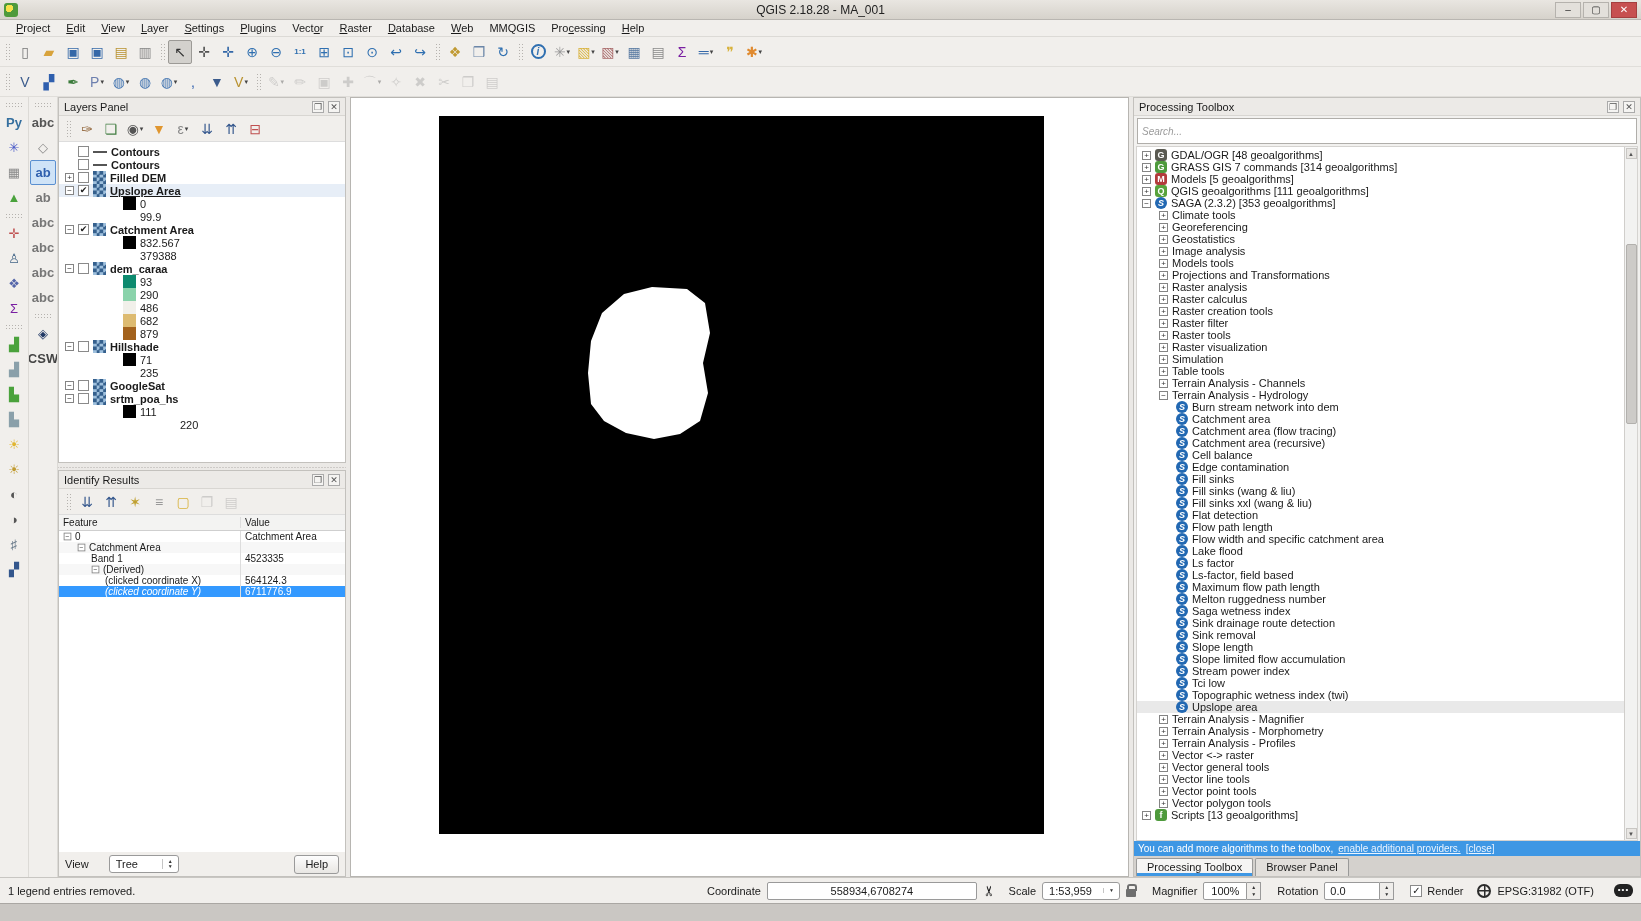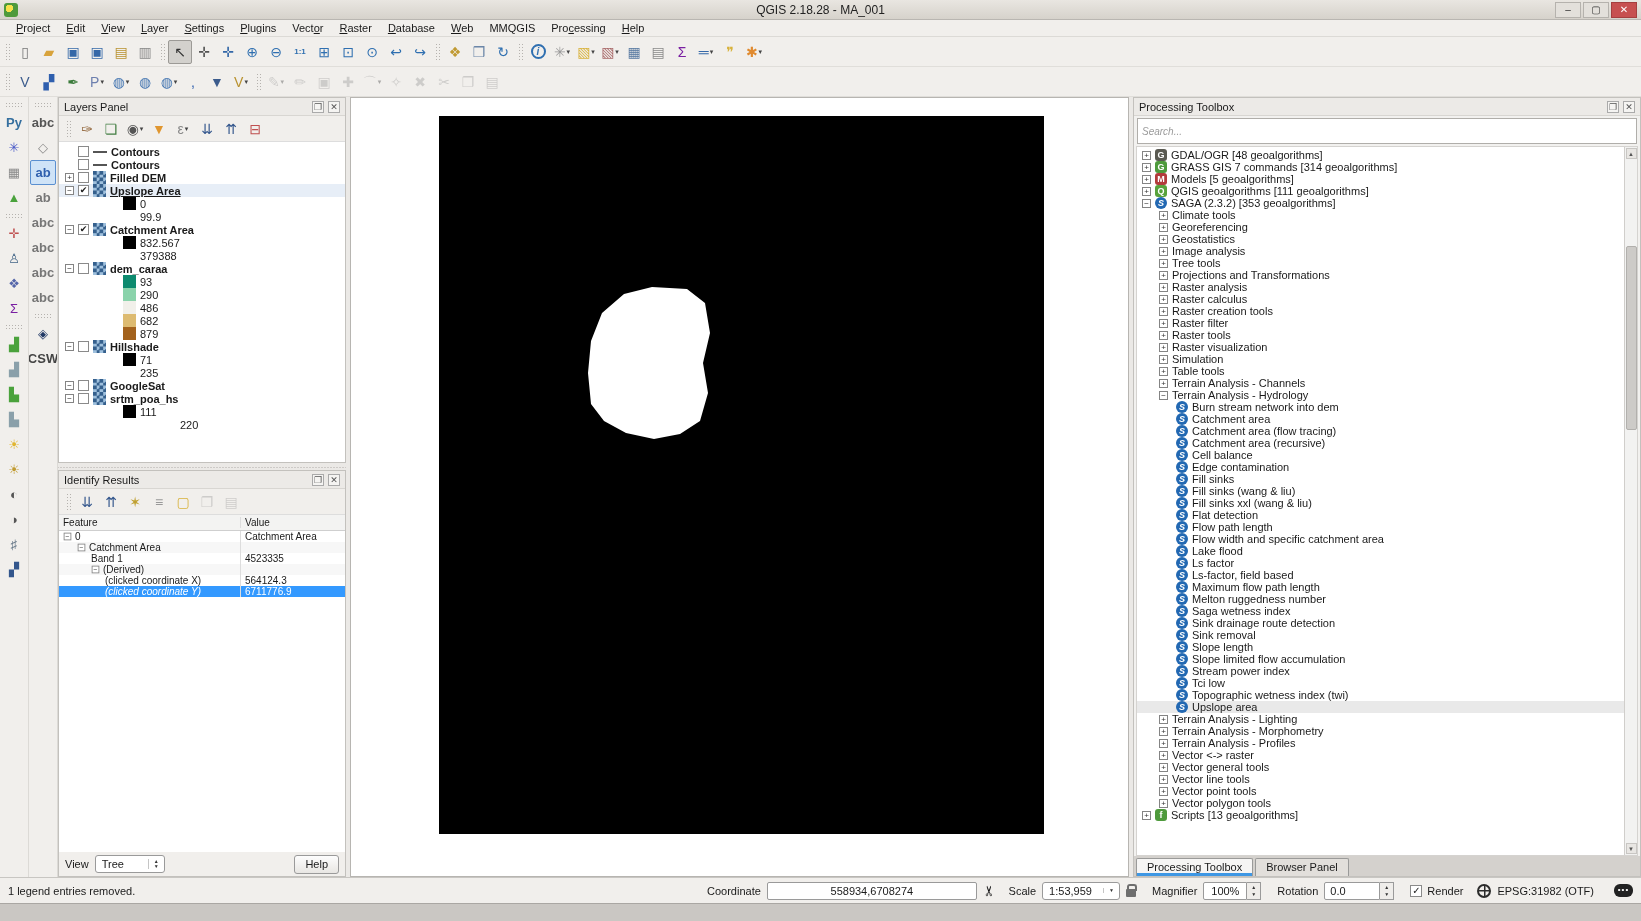--- a/index.html
+++ b/index.html
@@ -620,21 +620,21 @@
             <div class="irow selrow">
               <span class="icellf" style="display: flex; align-items: center; gap: 3px; padding-left: 46px; font-style: italic;">
                 <span>(clicked coordinate Y)</span>
               </span>
               <span class="icellv">6711776.9</span>
             </div>
           </div>
         <div class="ifiller"></div>
         <div class="ctlrow">
           <span>View</span>
-          <span class="combo" style="width:70px;">
+          <span class="combo" style="width:70px;margin-left:14px;">
             <span class="ctext">Tree</span>
             <span class="carr">▲<br>▼</span>
           </span>
           <span class="btn" style="margin-left:auto;">Help</span>
         </div>
       </div>
     </div>
 
     <div class="csplit"></div>
 
@@ -695,21 +695,21 @@
             <div class="trow" style="padding-left: 22px;">
               <span class="expander">+</span>
               <span>Geostatistics</span>
             </div>
             <div class="trow" style="padding-left: 22px;">
               <span class="expander">+</span>
               <span>Image analysis</span>
             </div>
             <div class="trow" style="padding-left: 22px;">
               <span class="expander">+</span>
-              <span>Tree tools</span>
+              <span>Models tools</span>
             </div>
             <div class="trow" style="padding-left: 22px;">
               <span class="expander">+</span>
               <span>Projections and Transformations</span>
             </div>
             <div class="trow" style="padding-left: 22px;">
               <span class="expander">+</span>
               <span>Raster analysis</span>
             </div>
             <div class="trow" style="padding-left: 22px;">
@@ -847,21 +847,21 @@
             <div class="trow" style="padding-left: 39px;">
               <span class="provicon" style="background: rgb(34, 104, 178); color: rgb(255, 255, 255); border-radius: 50%; font-style: italic;">S</span>
               <span>Topographic wetness index (twi)</span>
             </div>
             <div class="trow hl" style="padding-left: 39px;">
               <span class="provicon" style="background: rgb(34, 104, 178); color: rgb(255, 255, 255); border-radius: 50%; font-style: italic;">S</span>
               <span>Upslope area</span>
             </div>
             <div class="trow" style="padding-left: 22px;">
               <span class="expander">+</span>
-              <span>Terrain Analysis - Lighting</span>
+              <span>Terrain Analysis - Magnifier</span>
             </div>
             <div class="trow" style="padding-left: 22px;">
               <span class="expander">+</span>
               <span>Terrain Analysis - Morphometry</span>
             </div>
             <div class="trow" style="padding-left: 22px;">
               <span class="expander">+</span>
               <span>Terrain Analysis - Profiles</span>
             </div>
             <div class="trow" style="padding-left: 22px;">
@@ -888,20 +888,25 @@
               <span class="expander">+</span>
               <span class="provicon" style="background: rgb(78, 154, 60); color: rgb(255, 255, 255);">f</span>
               <span>Scripts [13 geoalgorithms]</span>
             </div>
           </div>
         <div class="vscroll">
           <span class="varrow">▲</span>
           <span class="vthumb"></span>
           <span class="varrow bottom">▼</span>
         </div>
+      </div>
+      <div class="notice">
+        <span>You can add more algorithms to the toolbox,</span>
+        <span class="nlink">enable additional providers.</span>
+        <span class="nlink">[close]</span>
       </div>
       <div class="tabsrow">
         <span class="tab active">Processing Toolbox</span>
         <span class="tab">Browser Panel</span>
       </div>
     </div>
   </div>
 
   <div class="statusbar">
     <span>1 legend entries removed.</span>

